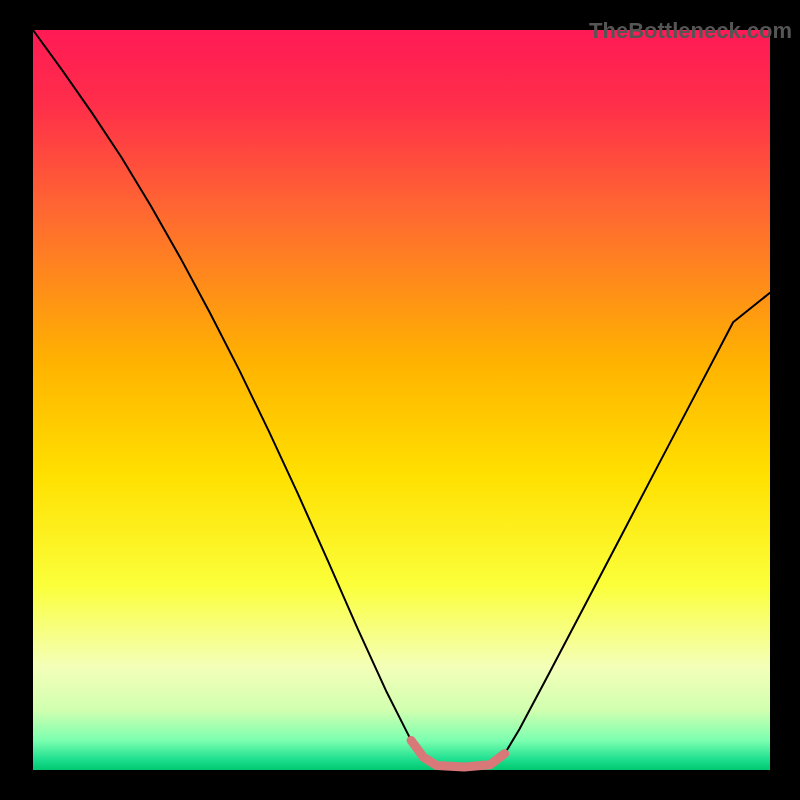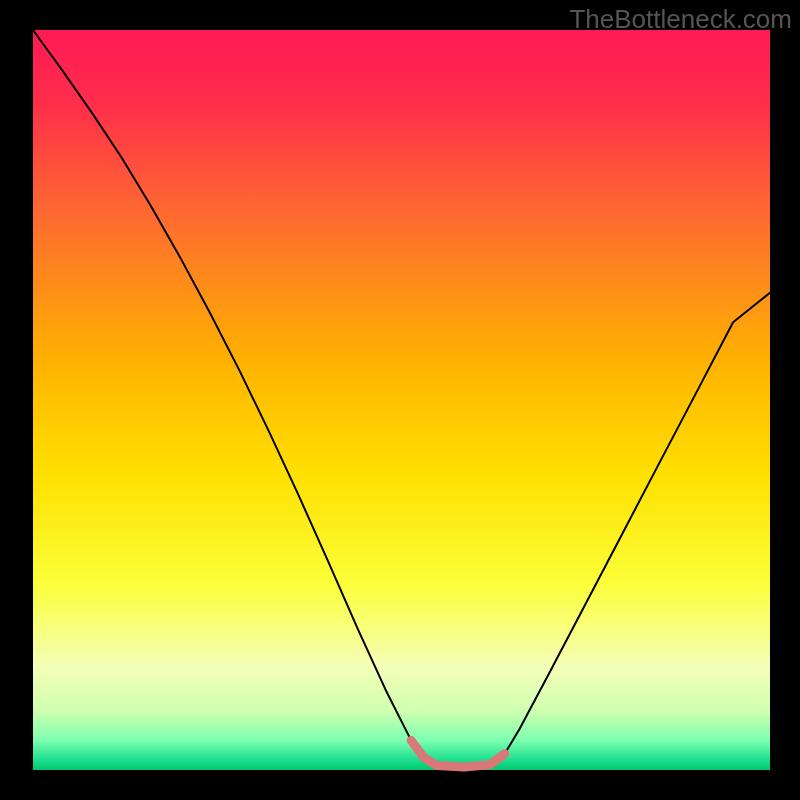--- a/index.html
+++ b/index.html
@@ -12,25 +12,25 @@
   font-family: Arial, sans-serif;
 }
 .container {
   position: relative;
   width: 800px;
   height: 800px;
   background: #000;
 }
 .watermark {
   position: absolute;
-  top: 4px;
+  top: 18px;
   right: 8px;
   color: #555;
-  font-size: 26px;
-  font-weight: normal;
+  font-size: 22px;
+  font-weight: bold;
   z-index: 10;
 }
 svg {
   position: absolute;
   top: 0;
   left: 0;
 }
 </style>
 </head>
 <body>

